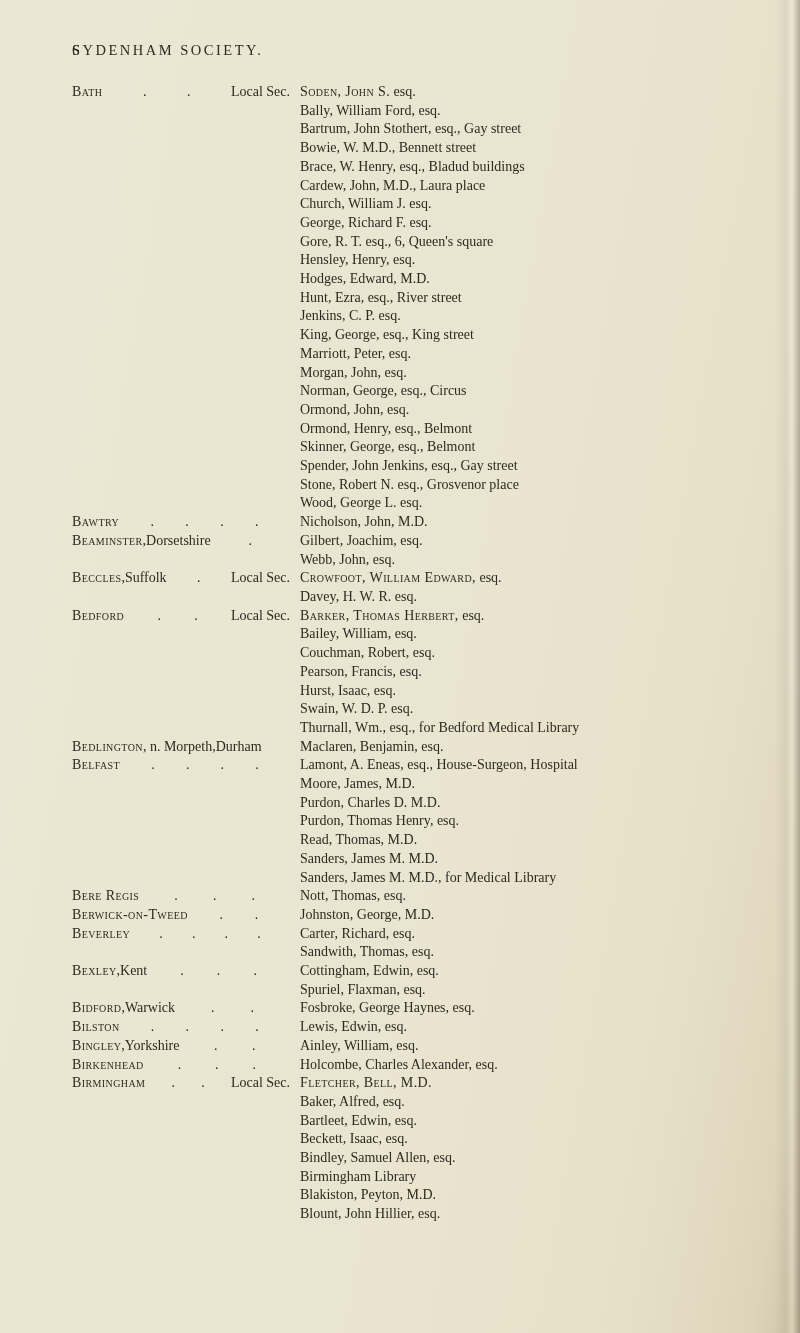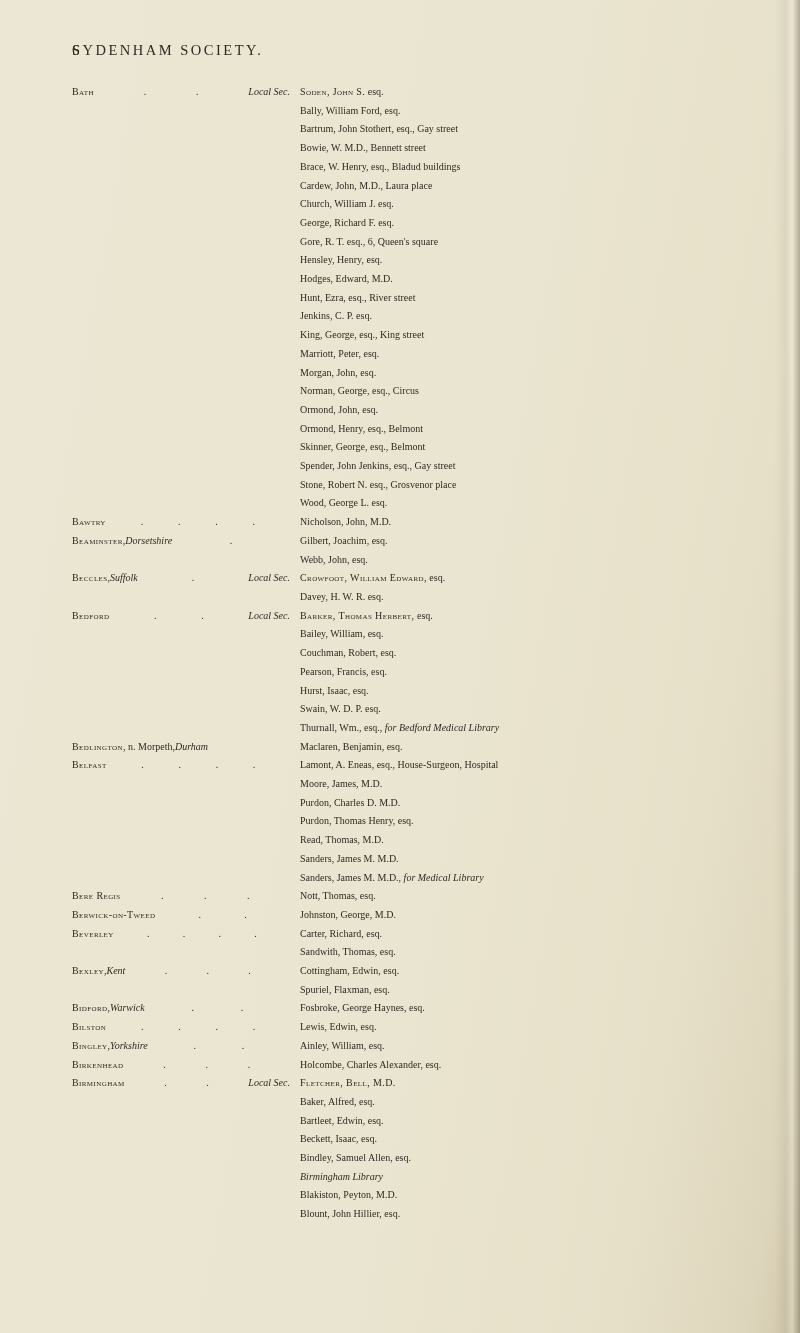--- a/index.html
+++ b/index.html
@@ -31,37 +31,37 @@
     font-size: 15px;
     flex: 0 0 auto;
   }
   .running-title {
     position: absolute;
     left: 0; right: 0;
     text-align: left;
     font-size: 14.5px;
     letter-spacing: 2.5px;
   }
-  .entries { font-size: 10px; }
+  .entries { font-size: 14px; }
   .row {
     display: flex;
     align-items: baseline;
     line-height: 18.7px;
     white-space: nowrap;
   }
   .cell-left {
     flex: 0 0 228px;
     display: flex;
     align-items: baseline;
     padding-right: 10px;
     box-sizing: border-box;
   }
   .cell-right { flex: 1 1 auto; }
   .sc { font-variant: small-caps; letter-spacing: 0.4px; }
-  .it { font-style: italic; }
+  .it { }
   .dots {
     flex: 1 1 auto;
     display: flex;
     justify-content: space-evenly;
     align-items: baseline;
     min-width: 4px;
   }
   .dots span { display: inline-block; }
 </style>
 </head>

